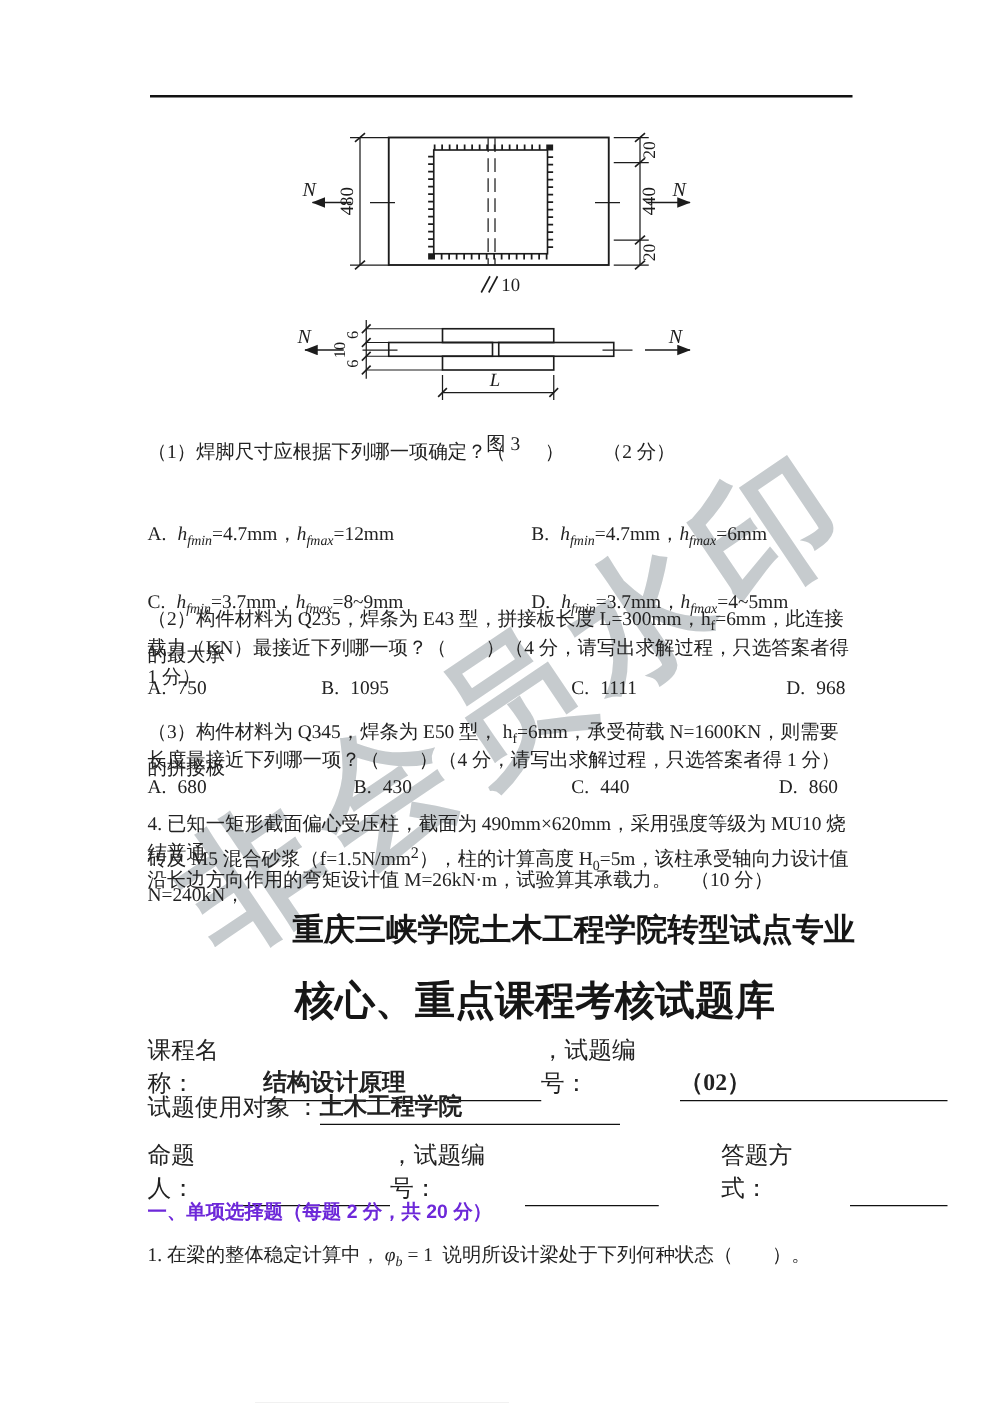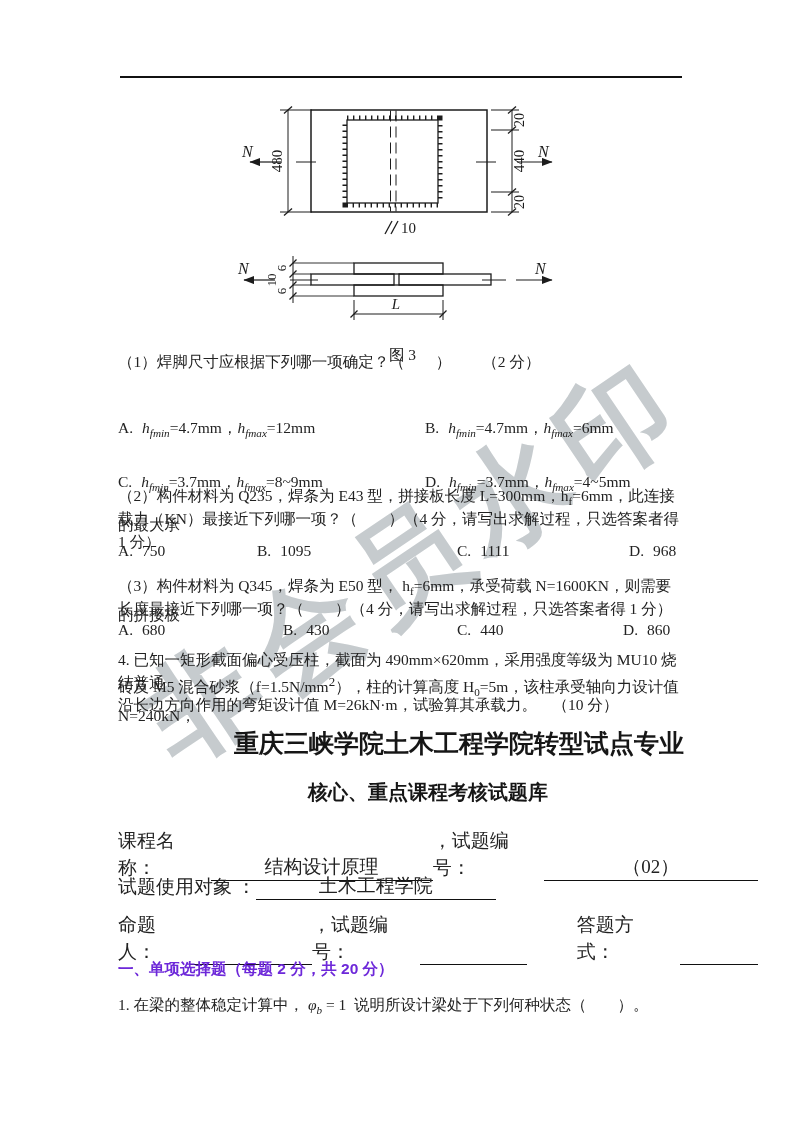--- a/index.html
+++ b/index.html
@@ -25,24 +25,24 @@
   .g2{grid-template-columns:307px 1fr;margin-top:28px;}
   .g4a{grid-template-columns:139px 200px 172px 1fr;}
   .g4b{grid-template-columns:165px 174px 166px 1fr;}
   .olabel{margin-right:9px;}
   .rich sub, sub{font-size:0.72em;}
   .it{font-style:italic;}
   i{font-style:italic;}
   .title{position:absolute;left:118px;width:566px;text-align:center;
     font-family:"Liberation Sans","DejaVu Sans",sans-serif;font-weight:bold;color:#161616;z-index:2;}
   .t1{top:727px;font-size:25px;text-align:right;}
-  .t2{top:779px;left:145px;font-size:20px;}
+  .t2{top:779px;left:145px;font-size:32px;}
   .formrow{position:absolute;left:118px;width:640px;display:flex;align-items:flex-end;
     font-size:19px;line-height:27px;white-space:pre-wrap;z-index:2;}
-  .blank{display:inline-block;border-bottom:1.5px solid #111;text-align:center;height:27px;}
+  .blank{display:inline-block;border-bottom:1.5px solid #111;height:27px;font-weight:bold;}
   .heading{position:absolute;left:118px;width:566px;top:959px;
     font-family:"Liberation Sans","DejaVu Sans",sans-serif;font-weight:bold;
     font-size:15.5px;white-space:pre-wrap;color:#6d28d9;z-index:2;}
 </style>
 </head>
 <body>
 
 <div class="page">
 
   <div class="watermark">非会员水印</div>

